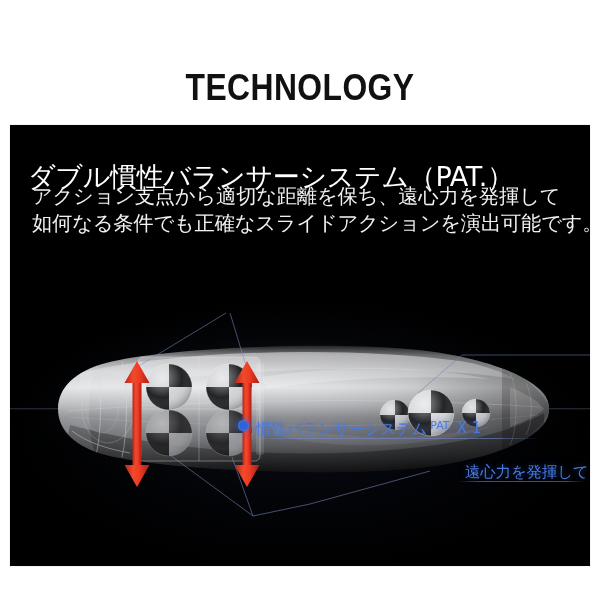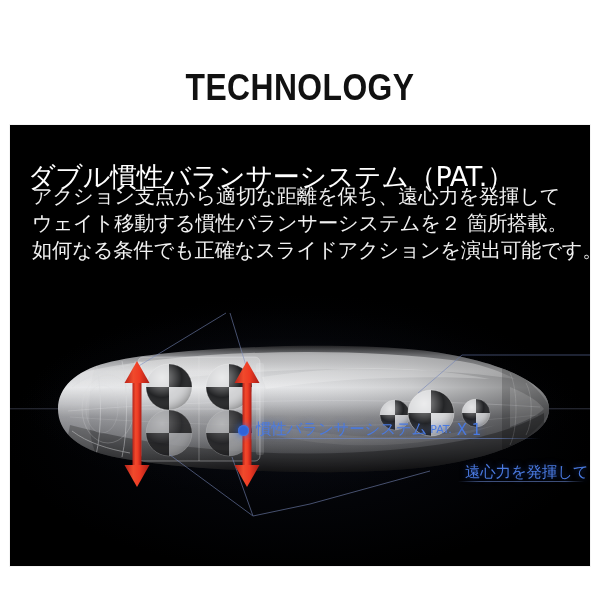--- a/index.html
+++ b/index.html
@@ -71,21 +71,21 @@
 
   
   #stage{
     position:absolute;left:0;top:0;width:580px;height:441px;
   }
   #stage svg{position:absolute;left:0;top:0;}
 
   
   .callout{
     position:absolute;
-    display:flex;align-items:center;
+    display:flex;align-items:flex-start;
     white-space:nowrap;
     font-family:"DejaVu Sans","Liberation Sans",sans-serif;
     color:#4a7ae0;
     text-shadow:0 0 6px rgba(40,90,210,0.55);
   }
   .callout .dot{
     width:11px;height:11px;border-radius:50%;
     background:#2f63d8;
     box-shadow:0 0 7px rgba(50,105,225,0.95),0 0 2px #5f8ce8 inset;
     margin-right:7px;
@@ -348,18 +348,17 @@
         <span class="main">遠心力を発揮して</span>
       </div>
       <div class="ul" style="left:448px;top:356px;width:126px;"></div>
 
     </div>
 
     <div id="heading">ダブル慣性バランサーシステム（PAT.）</div>
 
     <div id="body-copy">
       <div>アクション支点から適切な距離を保ち、遠心力を発揮して</div>
-      <div>ウェイト移動する慣性バランサーシステムを２ 箇所搭載。</div>
       <div>如何なる条件でも正確なスライドアクションを演出可能です。</div>
     </div>
 
   </div>
 </div>
 
 </body></html>

